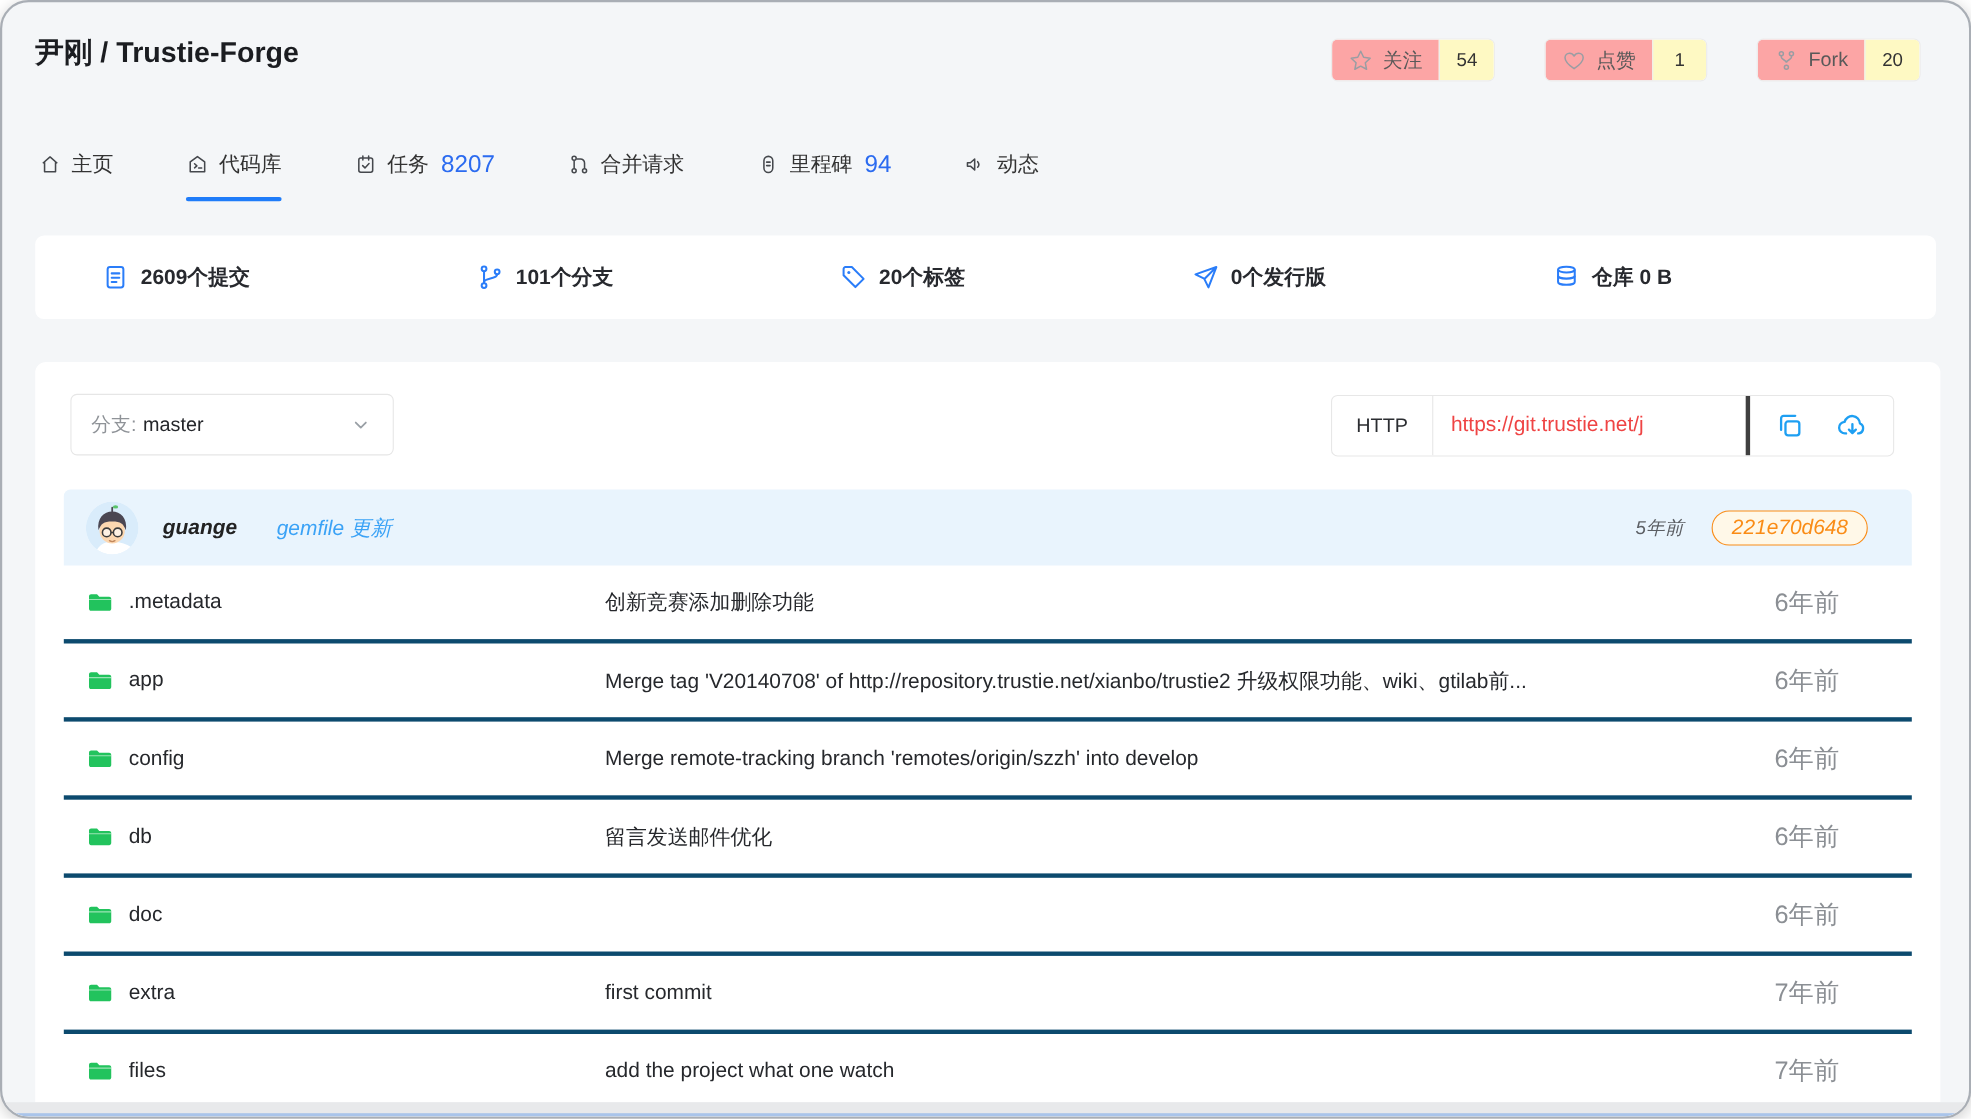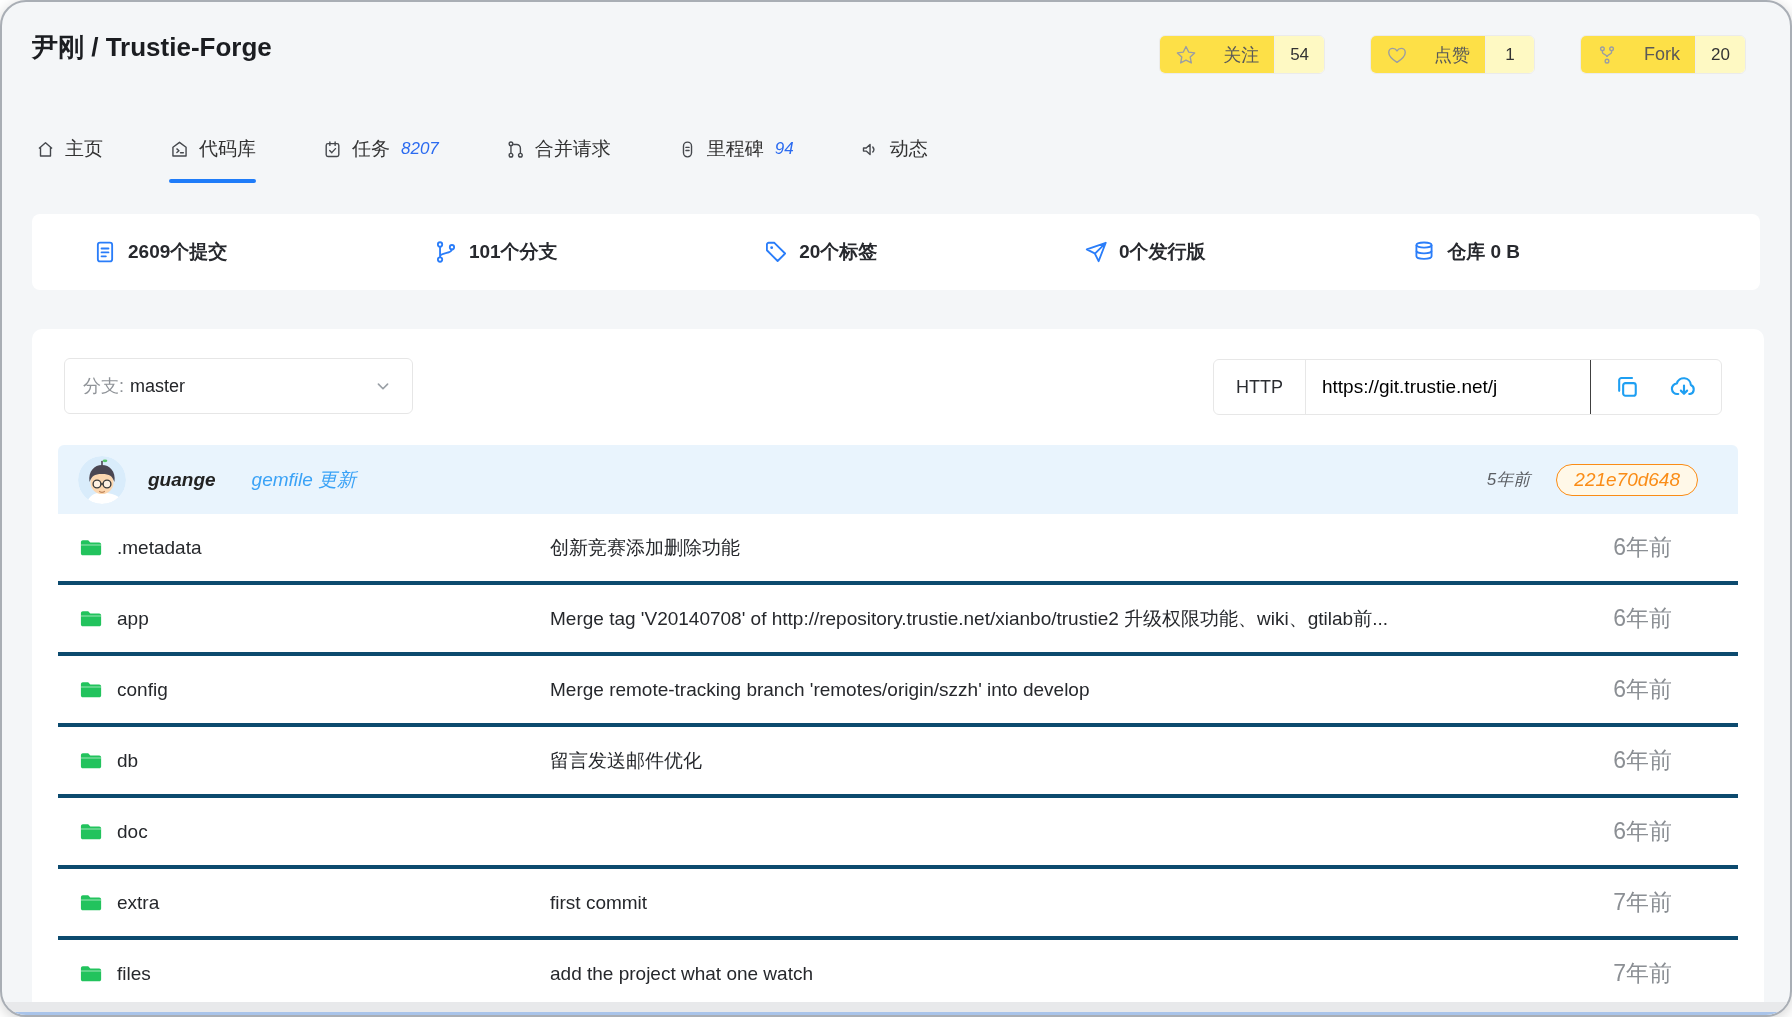--- a/index.html
+++ b/index.html
@@ -7,52 +7,52 @@
 
   .frame { position:relative; width:1792px; height:1017px; box-sizing:border-box;
            background:#f4f6f8; border:2px solid #a9aeb5; border-radius:26px; overflow:hidden;
            box-shadow:0 3px 14px rgba(0,0,0,.18); }
 
   
   .page-title { position:absolute; left:30px; top:28px; font-size:26px; font-weight:600; color:#1b1d21; }
   .actions { position:absolute; right:44px; top:33px; display:flex; gap:45px; }
   .pill-btn { display:flex; align-items:stretch; height:37px; border:1px solid #ebebeb; border-radius:6px;
               overflow:hidden; background:#fff; cursor:pointer; }
-  .pb-main { display:flex; align-items:center; gap:26px; padding:0 15px; background:#fde047; color:#595959; font-size:18px; }
+  .pb-main { display:flex; align-items:center; gap:9px; padding:0 15px; background:#fca5a5; color:#595959; font-size:18px; }
   .pb-count { display:flex; align-items:center; justify-content:center; padding:0 15px; min-width:18px;
               border-left:1px solid #eeeeee; background:#fef9c3; color:#333; font-size:17px; }
 
   
   .tabs { position:absolute; top:113px; left:33px; height:68px; display:flex; gap:66px; align-items:stretch; }
   .tab { position:relative; display:flex; align-items:center; gap:9px; font-size:19px; color:#333; cursor:pointer; }
-  .tab .cnt { color:var(--count-blue,#2b6bf0); font-size:17px; margin-left:2px;font-style:italic; }
+  .tab .cnt { color:var(--count-blue,#2b6bf0); font-size:22px; margin-left:2px; }
   .tab.active::after { content:""; position:absolute; left:0; right:0; bottom:0; height:4px; border-radius:2px;
                        background:var(--underline-blue,#1f7cf9); }
 
   
   .stats-card { position:absolute; left:30px; right:30px; top:212px; height:76px; background:#fff; border-radius:8px;
                 display:flex; align-items:center; justify-content:space-between; padding:0 240px 0 60px; box-sizing:border-box; }
   .stat { display:flex; align-items:center; gap:10px; font-size:19px; font-weight:600; color:#27292e; cursor:pointer; }
 
   
   .main-card { position:absolute; left:30px; top:327px; width:1732px; height:673px; background:#fff;
                border-radius:10px 10px 0 0; overflow:hidden; }
 
-  .branch-select { position:absolute; left:32px; top:29px; width:349px; height:56px; border:1px solid #e6e6e6;
+  .branch-select { position:absolute; left:32px; top:29px; width:294px; height:56px; border:1px solid #e6e6e6;
                    border-radius:6px; display:flex; align-items:center; padding:0 18px; box-sizing:border-box;
                    font-size:18px; background:#fff; cursor:pointer; }
   .branch-label { color:#8f9398; }
   .branch-value { color:#24262a; margin-left:6px; }
   .branch-select .chev { margin-left:auto; }
 
   .clone-group { position:absolute; right:42px; top:30px; height:54px; display:flex; align-items:stretch;
                  border:1px solid #e7e7e7; border-radius:6px; overflow:hidden; background:#fff; }
   .cg-proto { display:flex; align-items:center; padding:0 22px; font-size:18px; color:#2b2d31; cursor:pointer; }
   .cg-url   { display:flex; align-items:center; width:252px; padding:0 16px; border-left:1px solid #e7e7e7;
-              border-right:1px solid #404040; font-size:19px; color:#000000; white-space:nowrap; overflow:hidden; }
+              border-right:4px solid #404040; font-size:19px; color:#ef4444; white-space:nowrap; overflow:hidden; }
   .cg-icons { display:flex; align-items:center; gap:28px; padding:0 22px; }
   .cg-icons svg { cursor:pointer; }
 
   
   .commit-row { position:absolute; left:26px; right:26px; top:116px; height:69px;
                 background:var(--commit-row-bg,#e9f4fd); border-radius:6px 6px 0 0;
                 display:flex; align-items:center; padding:0 40px 0 20px; box-sizing:border-box;font-style:italic; }
   .avatar { width:48px; height:48px; border-radius:50%; flex:0 0 auto; }
   .commit-author { font-size:19px; font-weight:600; color:#222; margin-left:22px; }
   .commit-msg { font-size:19px; color:var(--link-blue,#3aa2f6); margin-left:36px; cursor:pointer; }

